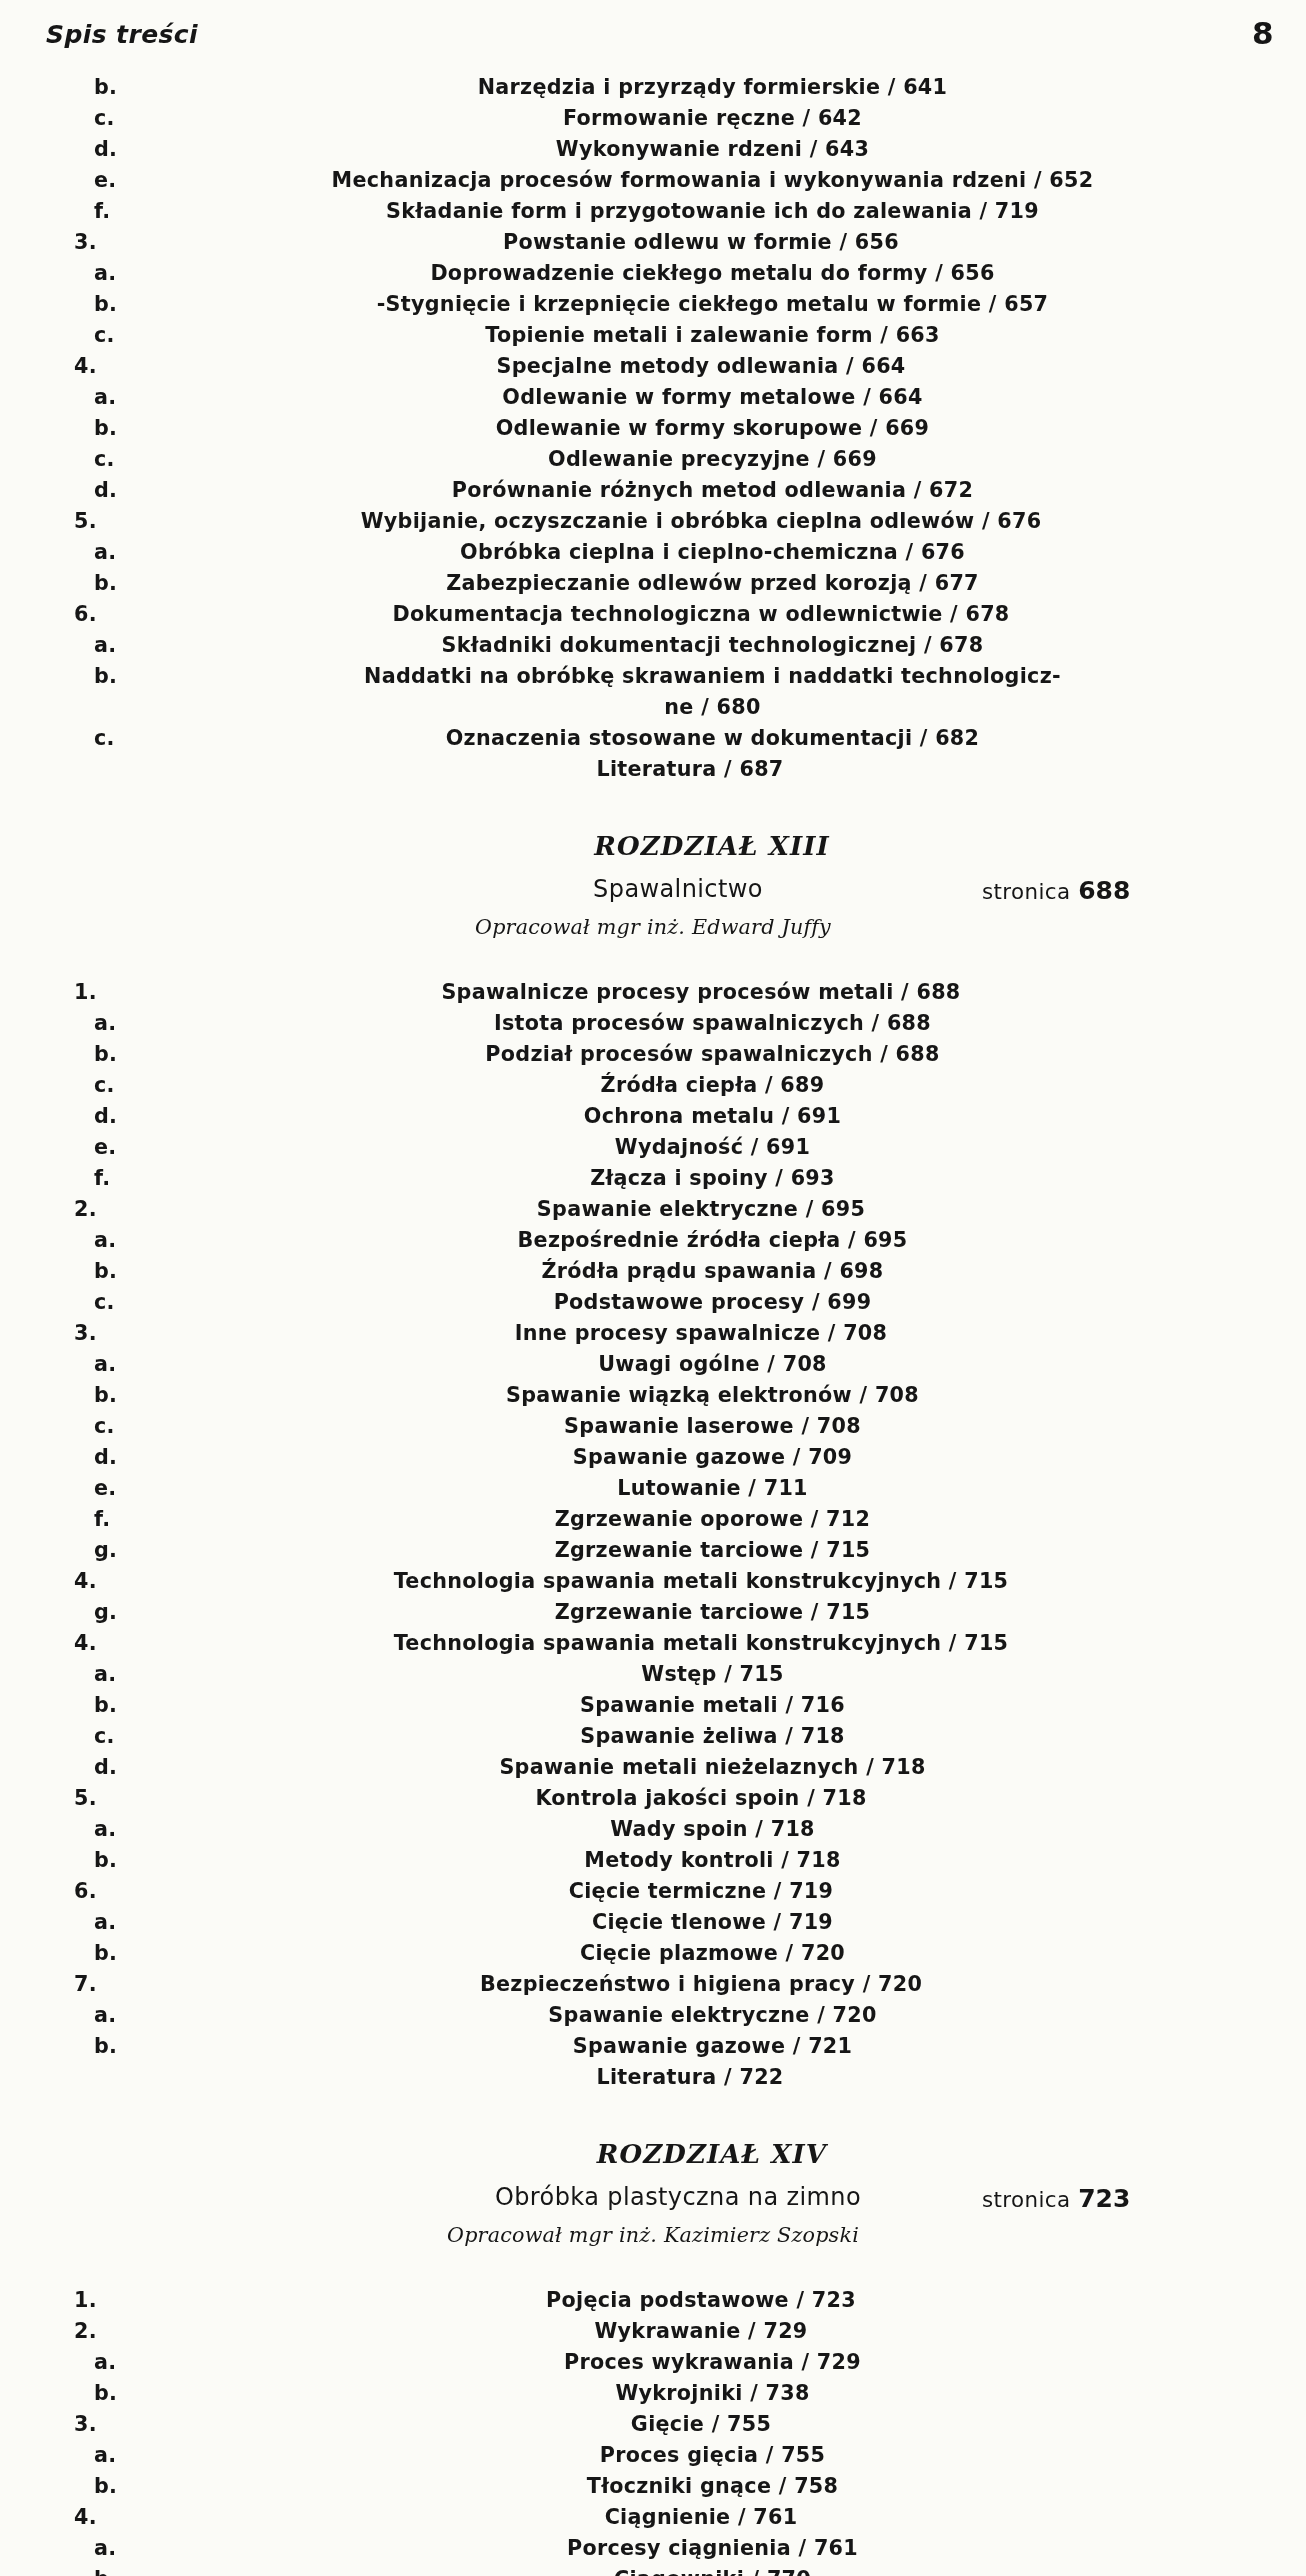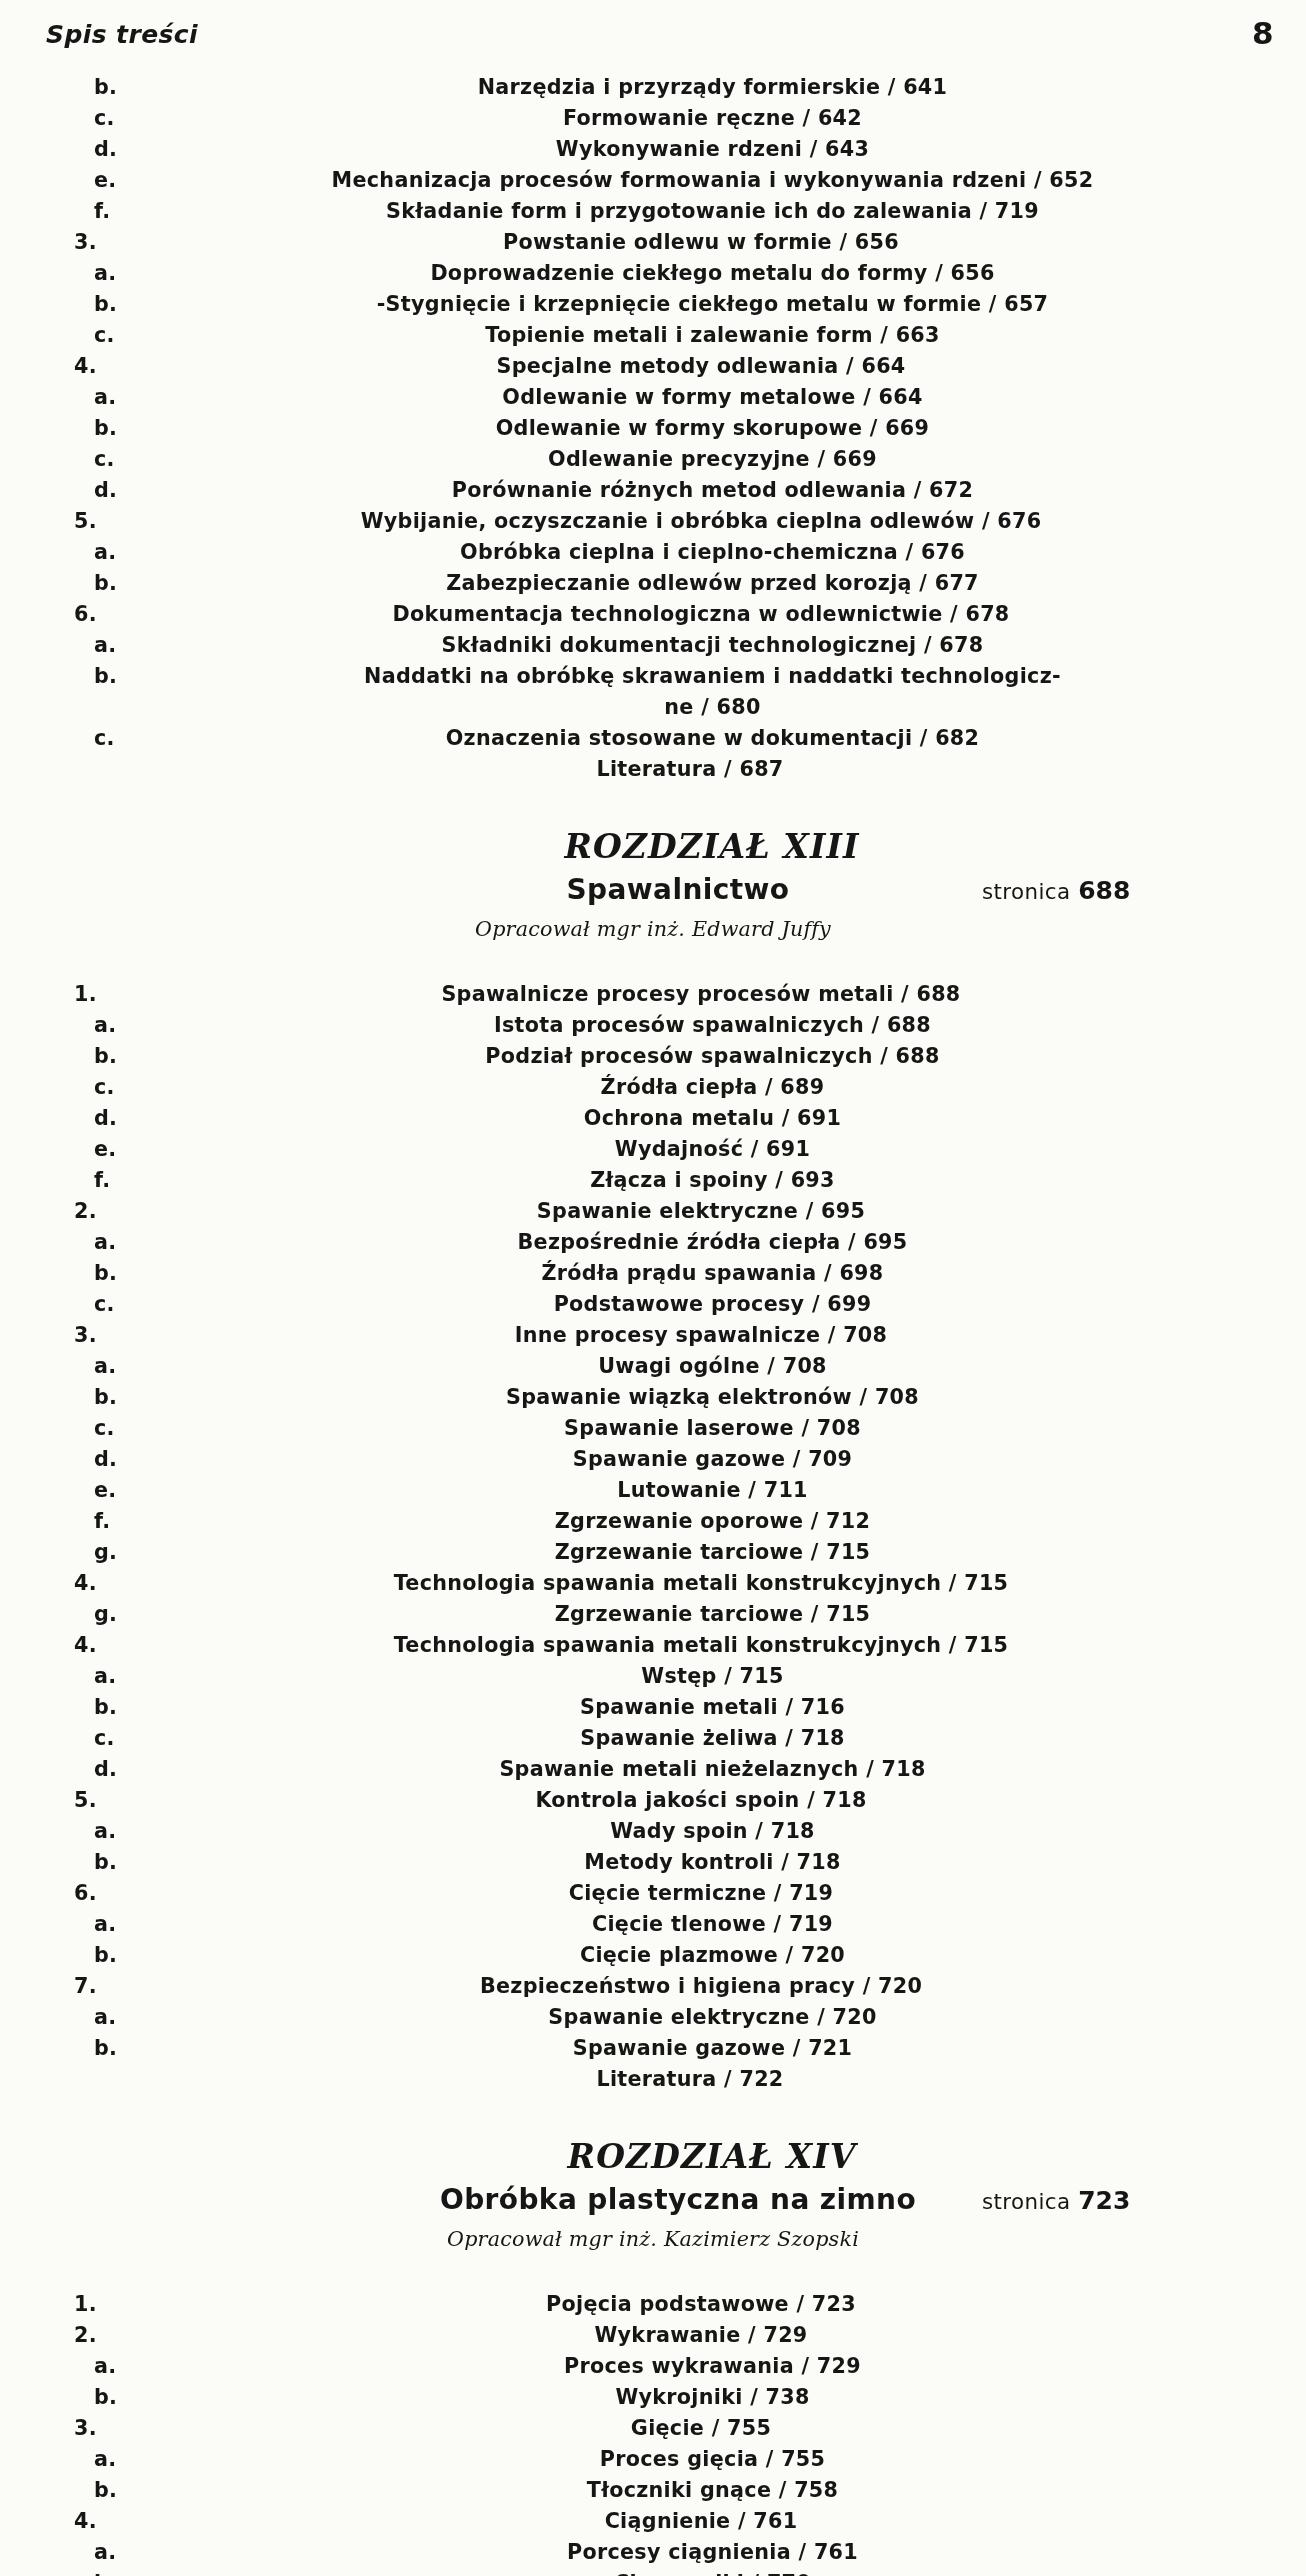--- a/index.html
+++ b/index.html
@@ -32,26 +32,26 @@
   .entry .sep, .entry .pg { white-space:pre; }
   .lvl0 { padding-left:74px; }
   .lvl1 { padding-left:96px; }
   .lvl1 .lbl { position:absolute; left:74px; }
   .lvl2 { padding-left:119px; }
   .lvl2 .lbl { position:absolute; left:94px; }
   .chapter { margin:44px 0 34px 0; position:relative; }
   .chapter-name {
     font-family:"DejaVu Serif","Liberation Serif",serif;
     font-style:italic; font-weight:bold;
-    font-size:33px; letter-spacing:1.1px;
+    font-size:26px; letter-spacing:1.1px;
     padding-left:98px; line-height:35px;margin-left:20px;
   }
   .chapter-title-row { position:relative; margin-top:7.7px; line-height:35px; }
   .chapter-title {
-    font-size:28px; font-weight:700; letter-spacing:0.4px; margin-left:50px;
+    font-size:24px; font-weight:400; letter-spacing:0.4px; margin-left:50px;
   }
   .stronica { position:absolute; left:982px; top:1px; white-space:nowrap; }
   .stronica-label { font-size:21.4px; letter-spacing:0.4px; }
   .stronica-num { font-size:25px; font-weight:600; margin-left:7.7px; }
   .chapter-author {
     font-family:"DejaVu Serif","Liberation Serif",serif;
     font-style:italic; font-size:20.7px; letter-spacing:0.2px;
     line-height:31px; margin-top:1.5px;
   }
 </style>

